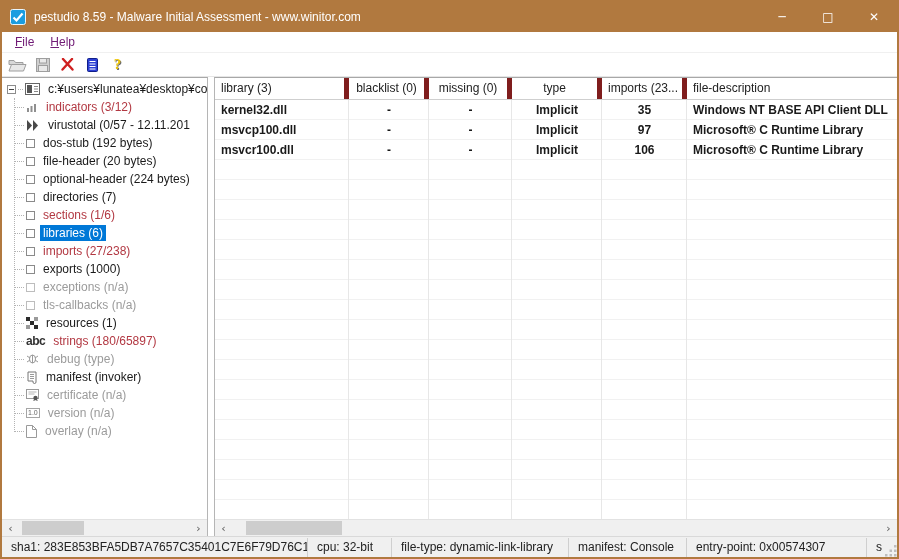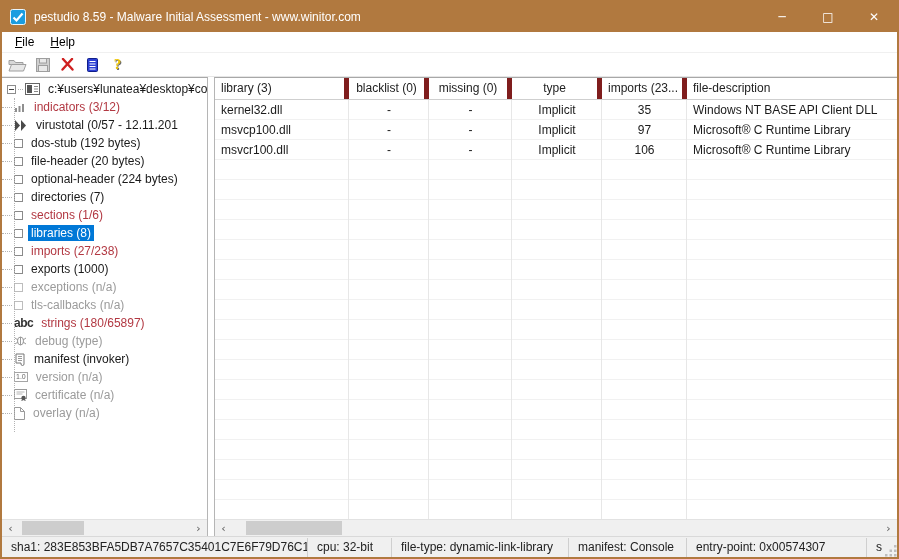--- a/index.html
+++ b/index.html
@@ -11,35 +11,35 @@
 
   
   .titlebar{height:30px;background:var(--brown);display:flex;align-items:center;padding-left:8px;flex:0 0 auto}
   .app-icon{width:16px;height:16px;margin-right:8px;flex:0 0 auto;display:flex}
   .title-text{color:#ffffff;font-size:12px;white-space:nowrap}
   .win-controls{margin-left:auto;display:flex;height:100%}
   .wc{width:46px;display:flex;align-items:center;justify-content:center;color:#fff;font-size:12px;font-family:"DejaVu Sans",sans-serif}
 
   
   .menubar{height:21px;display:flex;align-items:center;padding-left:5px;border-bottom:1px solid #f0f0f0;background:#fff;flex:0 0 auto}
-  .menu-item{padding:2px 8px;color:#000000}
+  .menu-item{padding:2px 8px;color:#701a75}
   .toolbar{height:24px;display:flex;align-items:center;padding-left:3px;border-bottom:1px solid #e6e6e6;background:#fff;flex:0 0 auto}
   .tbtn{width:25px;height:22px;display:flex;align-items:center;justify-content:center}
   .help-q{font-weight:bold;font-size:15px;color:#eec400;text-shadow:1px 1px 0 #6a6a6a;font-family:"Liberation Serif",serif}
 
   
   .main{flex:1;display:flex;min-height:0;background:#fff}
   .tree-pane{width:206px;flex:0 0 auto;border-top:1px solid #a8a8a8;border-right:1px solid #b5b5b5;display:flex;flex-direction:column;background:#fff}
   .splitter{width:6px;background:#fff;flex:0 0 auto}
   .table-pane{flex:1;min-width:0;border-top:1px solid #a8a8a8;border-left:1px solid #b5b5b5;display:flex;flex-direction:column;background:#fff}
 
   
   .tree{flex:1;position:relative;padding-top:2px;overflow:hidden}
   .vline{position:absolute;left:12px;top:20px;height:334px;border-left:1px dotted #b3b3b3}
-  .tree-row{height:18px;display:flex;align-items:center;white-space:nowrap;overflow:hidden;}
+  .tree-row{height:18px;display:flex;align-items:center;white-space:nowrap;overflow:hidden;padding-left:12px}
   .tree-row.root{padding-left:5px}
   .dash{width:10px;border-top:1px dotted #b3b3b3;margin-right:2px;flex:0 0 auto}
   .dash.small{width:5px}
   .ic{flex:0 0 auto;margin-right:5px;display:inline-flex;align-items:center;justify-content:center}
   .cb{width:9px;height:9px;border:1px solid #8a8a8a;background:#fff}
   .c-gray .cb{border-color:#bdbdbd}
   .abc{font-size:12px;font-weight:bold;color:#333;letter-spacing:-0.5px}
   .ver{border:1px solid #a5a5a5;font-size:7px;color:#666;background:#fff;padding:0 1px;line-height:8px}
   .tlabel{padding:1px 3px;color:#1a1a1a}
   .c-red .tlabel{color:var(--red)}
@@ -54,21 +54,21 @@
   .tbody{flex:1;min-height:0;
     background-image:
       linear-gradient(#e7e7e7,#e7e7e7),
       linear-gradient(#e7e7e7,#e7e7e7),
       linear-gradient(#e7e7e7,#e7e7e7),
       linear-gradient(#e7e7e7,#e7e7e7),
       linear-gradient(#e7e7e7,#e7e7e7),
       repeating-linear-gradient(to bottom,transparent 0 19px,#f1f1f1 19px 20px);
     background-size:1px 100%,1px 100%,1px 100%,1px 100%,1px 100%,100% 100%;
     background-position:133px 0,213px 0,296px 0,386px 0,471px 0,0 0;
-    background-repeat:no-repeat,no-repeat,no-repeat,no-repeat,no-repeat,repeat;}
+    background-repeat:no-repeat,no-repeat,no-repeat,no-repeat,no-repeat,repeat;font-weight:bold;}
   .tr{height:20px;display:flex}
   .td{line-height:20px;padding:0 6px;white-space:nowrap;overflow:hidden;flex:0 0 auto;color:#1a1a1a}
   .td.a-center{text-align:center}
   .td.last{flex:1 1 auto}
 
   
   .hscroll{height:17px;flex:0 0 auto;background:#f0f0f0;display:flex;align-items:stretch;border-top:1px solid #e2e2e2}
   .sarrow{width:17px;display:flex;align-items:center;justify-content:center;color:#555;font-size:11px;font-family:"DejaVu Sans",sans-serif}
   .strack{flex:1;position:relative}
   .sthumb{position:absolute;top:1px;bottom:1px;background:#cdcdcd}
@@ -220,21 +220,21 @@
      <span class="ic">
               <span class="cb"></span>
             </span>
             <span class="tlabel">sections (1/6)</span>
    </div>
           <div class="tree-row c-black selected">
      <span class="dash"></span>
      <span class="ic">
               <span class="cb"></span>
             </span>
-            <span class="tlabel">libraries (8)</span>
+            <span class="tlabel">libraries (6)</span>
    </div>
           <div class="tree-row c-red">
      <span class="dash"></span>
      <span class="ic">
               <span class="cb"></span>
             </span>
             <span class="tlabel">imports (27/238)</span>
    </div>
           <div class="tree-row c-black">
      <span class="dash"></span>
@@ -249,20 +249,33 @@
               <span class="cb"></span>
             </span>
             <span class="tlabel">exceptions (n/a)</span>
    </div>
           <div class="tree-row c-gray">
      <span class="dash"></span>
      <span class="ic">
               <span class="cb"></span>
             </span>
             <span class="tlabel">tls-callbacks (n/a)</span>
+   </div>
+          <div class="tree-row c-black">
+     <span class="dash"></span>
+     <span class="ic">
+              <svg width="12" height="12" viewBox="0 0 12 12">
+                <rect width="4" height="4" x="0" y="0" fill="#2b2b2b"></rect>
+                <rect width="4" height="4" x="8" y="0" fill="#9a9a9a"></rect>
+                <rect width="4" height="4" x="4" y="4" fill="#2b2b2b"></rect>
+                <rect width="4" height="4" x="0" y="8" fill="#9a9a9a"></rect>
+                <rect width="4" height="4" x="8" y="8" fill="#2b2b2b"></rect>
+              </svg>
+            </span>
+            <span class="tlabel">resources (1)</span>
    </div>
           <div class="tree-row c-red">
      <span class="dash"></span>
      <span class="ic abc">abc</span>
             <span class="tlabel">strings (180/65897)</span>
    </div>
           <div class="tree-row c-gray">
      <span class="dash"></span>
      <span class="ic">
               <svg width="13" height="12" viewBox="0 0 13 12">
@@ -283,35 +296,35 @@
                 <path d="M2 1 h8 v10 a1.5 1.5 0 0 1 -3 0 v-1 h-5 z" fill="#fff" stroke="#777"></path>
                 <line x1="4" y1="3.5" x2="8" y2="3.5" stroke="#999"></line>
                 <line x1="4" y1="5.5" x2="8" y2="5.5" stroke="#999"></line>
                 <line x1="4" y1="7.5" x2="8" y2="7.5" stroke="#999"></line>
               </svg>
             </span>
             <span class="tlabel">manifest (invoker)</span>
    </div>
           <div class="tree-row c-gray">
      <span class="dash"></span>
-     <span class="ic ver">1.0</span>
-            <span class="tlabel">version (n/a)</span>
-   </div>
-          <div class="tree-row c-gray">
-     <span class="dash"></span>
      <span class="ic">
               <svg width="13" height="12" viewBox="0 0 13 12">
                 <rect x="0.5" y="0.5" width="12" height="9" fill="#fff" stroke="#9a9a9a"></rect>
                 <line x1="2.5" y1="3" x2="10.5" y2="3" stroke="#b5b5b5"></line>
                 <line x1="2.5" y1="5" x2="8.5" y2="5" stroke="#b5b5b5"></line>
                 <circle cx="9.5" cy="9" r="2.2" fill="#555"></circle>
                 <path d="M8.5 10.5 l-0.7 1.5 M10.5 10.5 l0.7 1.5" stroke="#555"></path>
               </svg>
             </span>
             <span class="tlabel">certificate (n/a)</span>
+   </div>
+          <div class="tree-row c-gray">
+     <span class="dash"></span>
+     <span class="ic ver">1.0</span>
+            <span class="tlabel">version (n/a)</span>
    </div>
           <div class="tree-row c-gray">
      <span class="dash"></span>
      <span class="ic">
               <svg width="11" height="13" viewBox="0 0 11 13">
                 <path d="M0.5 0.5 h6 l4 4 v8 h-10 z" fill="#fff" stroke="#9a9a9a"></path>
                 <path d="M6.5 0.5 v4 h4" fill="none" stroke="#9a9a9a"></path>
               </svg>
             </span>
             <span class="tlabel">overlay (n/a)</span>

